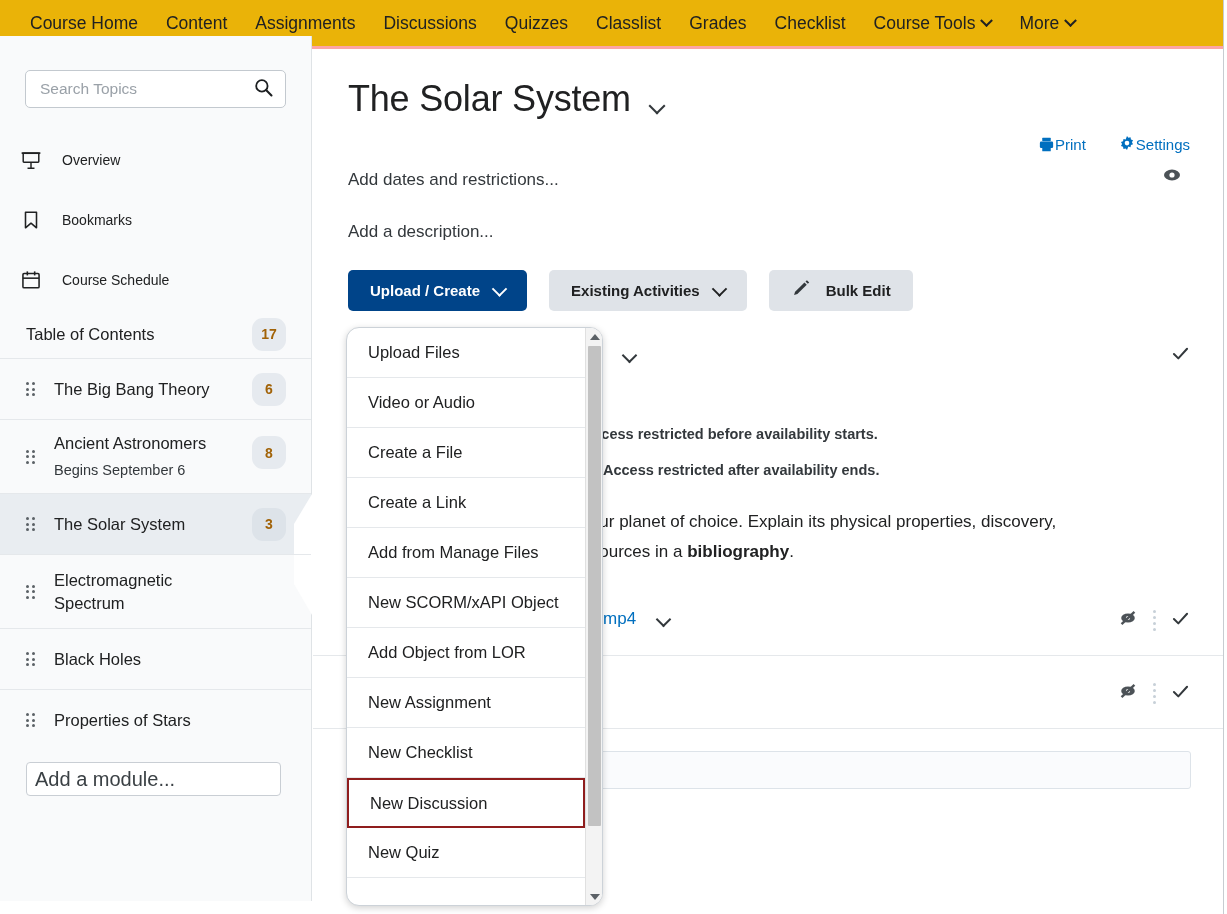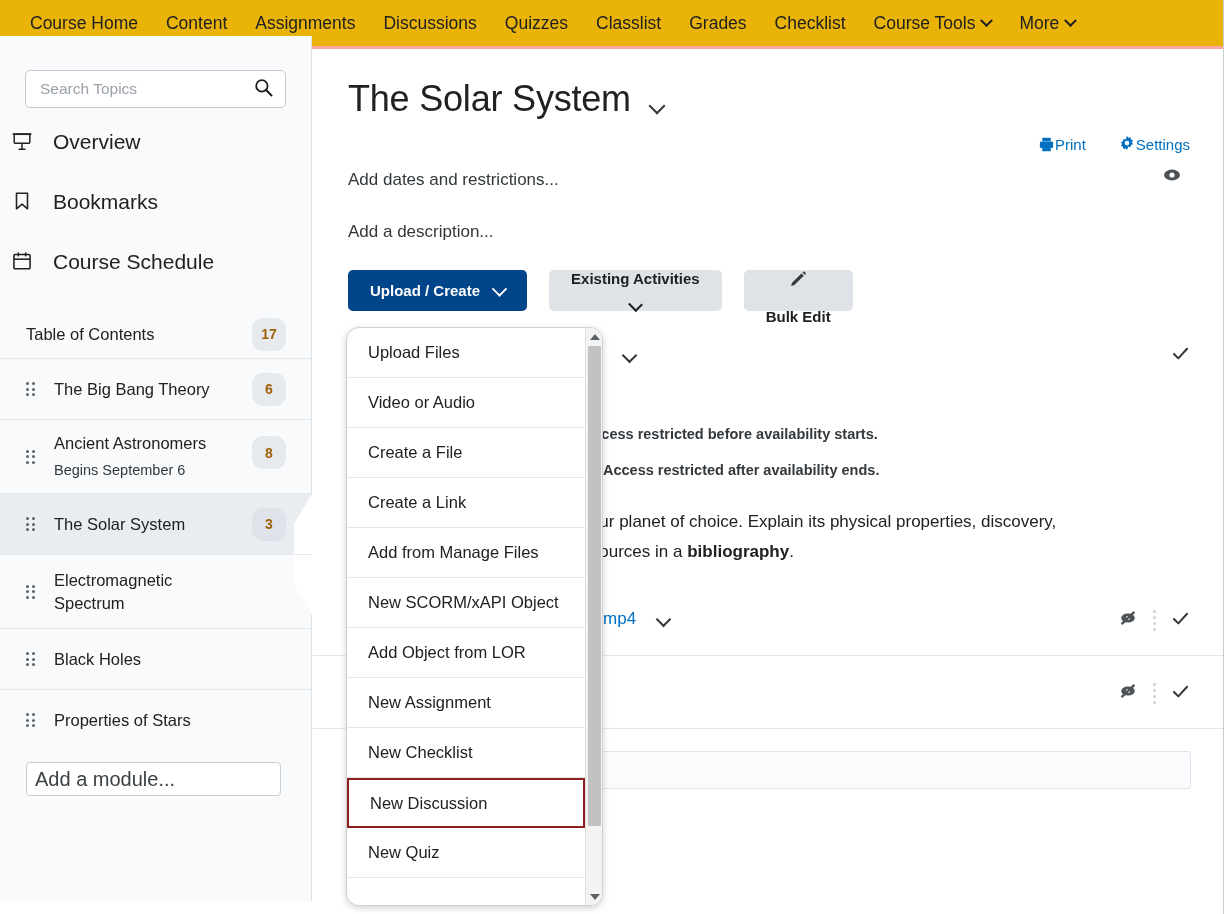--- a/index.html
+++ b/index.html
@@ -61,25 +61,25 @@
     border: 0; outline: none; flex: 1;
     font-size: 15.5px;
     font-family: "Liberation Sans", sans-serif;
     color: #33383c; background: transparent;
   }
   .search-wrap input::placeholder { color: #9aa1a8; }
   .icon-search { flex: 0 0 auto; }
 
   .nav-block { margin-top: 22px; }
   .nav-row {
-    display: flex; 
+    display: flex; align-items: center;
     height: 60px;
-    padding-left: 11px;
+    padding-left: 20px;
     gap: 20px;
-    font-size: 21px;
+    font-size: 14px;
     color: #202122;
     cursor: pointer;
   }
   .nav-row .ico { width: 22px; display:flex; justify-content:center; }
 
   .toc-head {
     display: flex; align-items: center; justify-content: space-between;
     padding: 0 25px 0 26px;
     height: 48px;
     font-size: 16.5px;
@@ -173,21 +173,21 @@
   .btn-row { display: flex; align-items: center; gap: 22px; padding: 28px 0 0 35px; }
   .btn {
     height: 41px; border-radius: 5px;
     display: inline-flex; align-items: center; gap: 14px;
     padding: 0 22px;
     font-size: 15px; font-weight: bold;
     cursor: pointer; border: 0;
     font-family: "Liberation Sans", sans-serif;
   }
   .btn-primary { background: #004489; color: #fff; }
-  .btn-secondary { background: #dfe3e8; color: #202122; font-weight: bold; flex-direction: column; }
+  .btn-secondary { background: #dfe3e8; color: #202122; font-weight: bold; }
   .btn-caret-w {
     width: 11px; height: 11px;
     border-right: 2.6px solid #ffffff; border-bottom: 2.6px solid #ffffff;
     transform: rotate(45deg) translate(-1px,-1px);
   }
   .btn-caret-d {
     width: 11px; height: 11px;
     border-right: 2.6px solid #202122; border-bottom: 2.6px solid #202122;
     transform: rotate(45deg) translate(-1px,-1px);
   }

